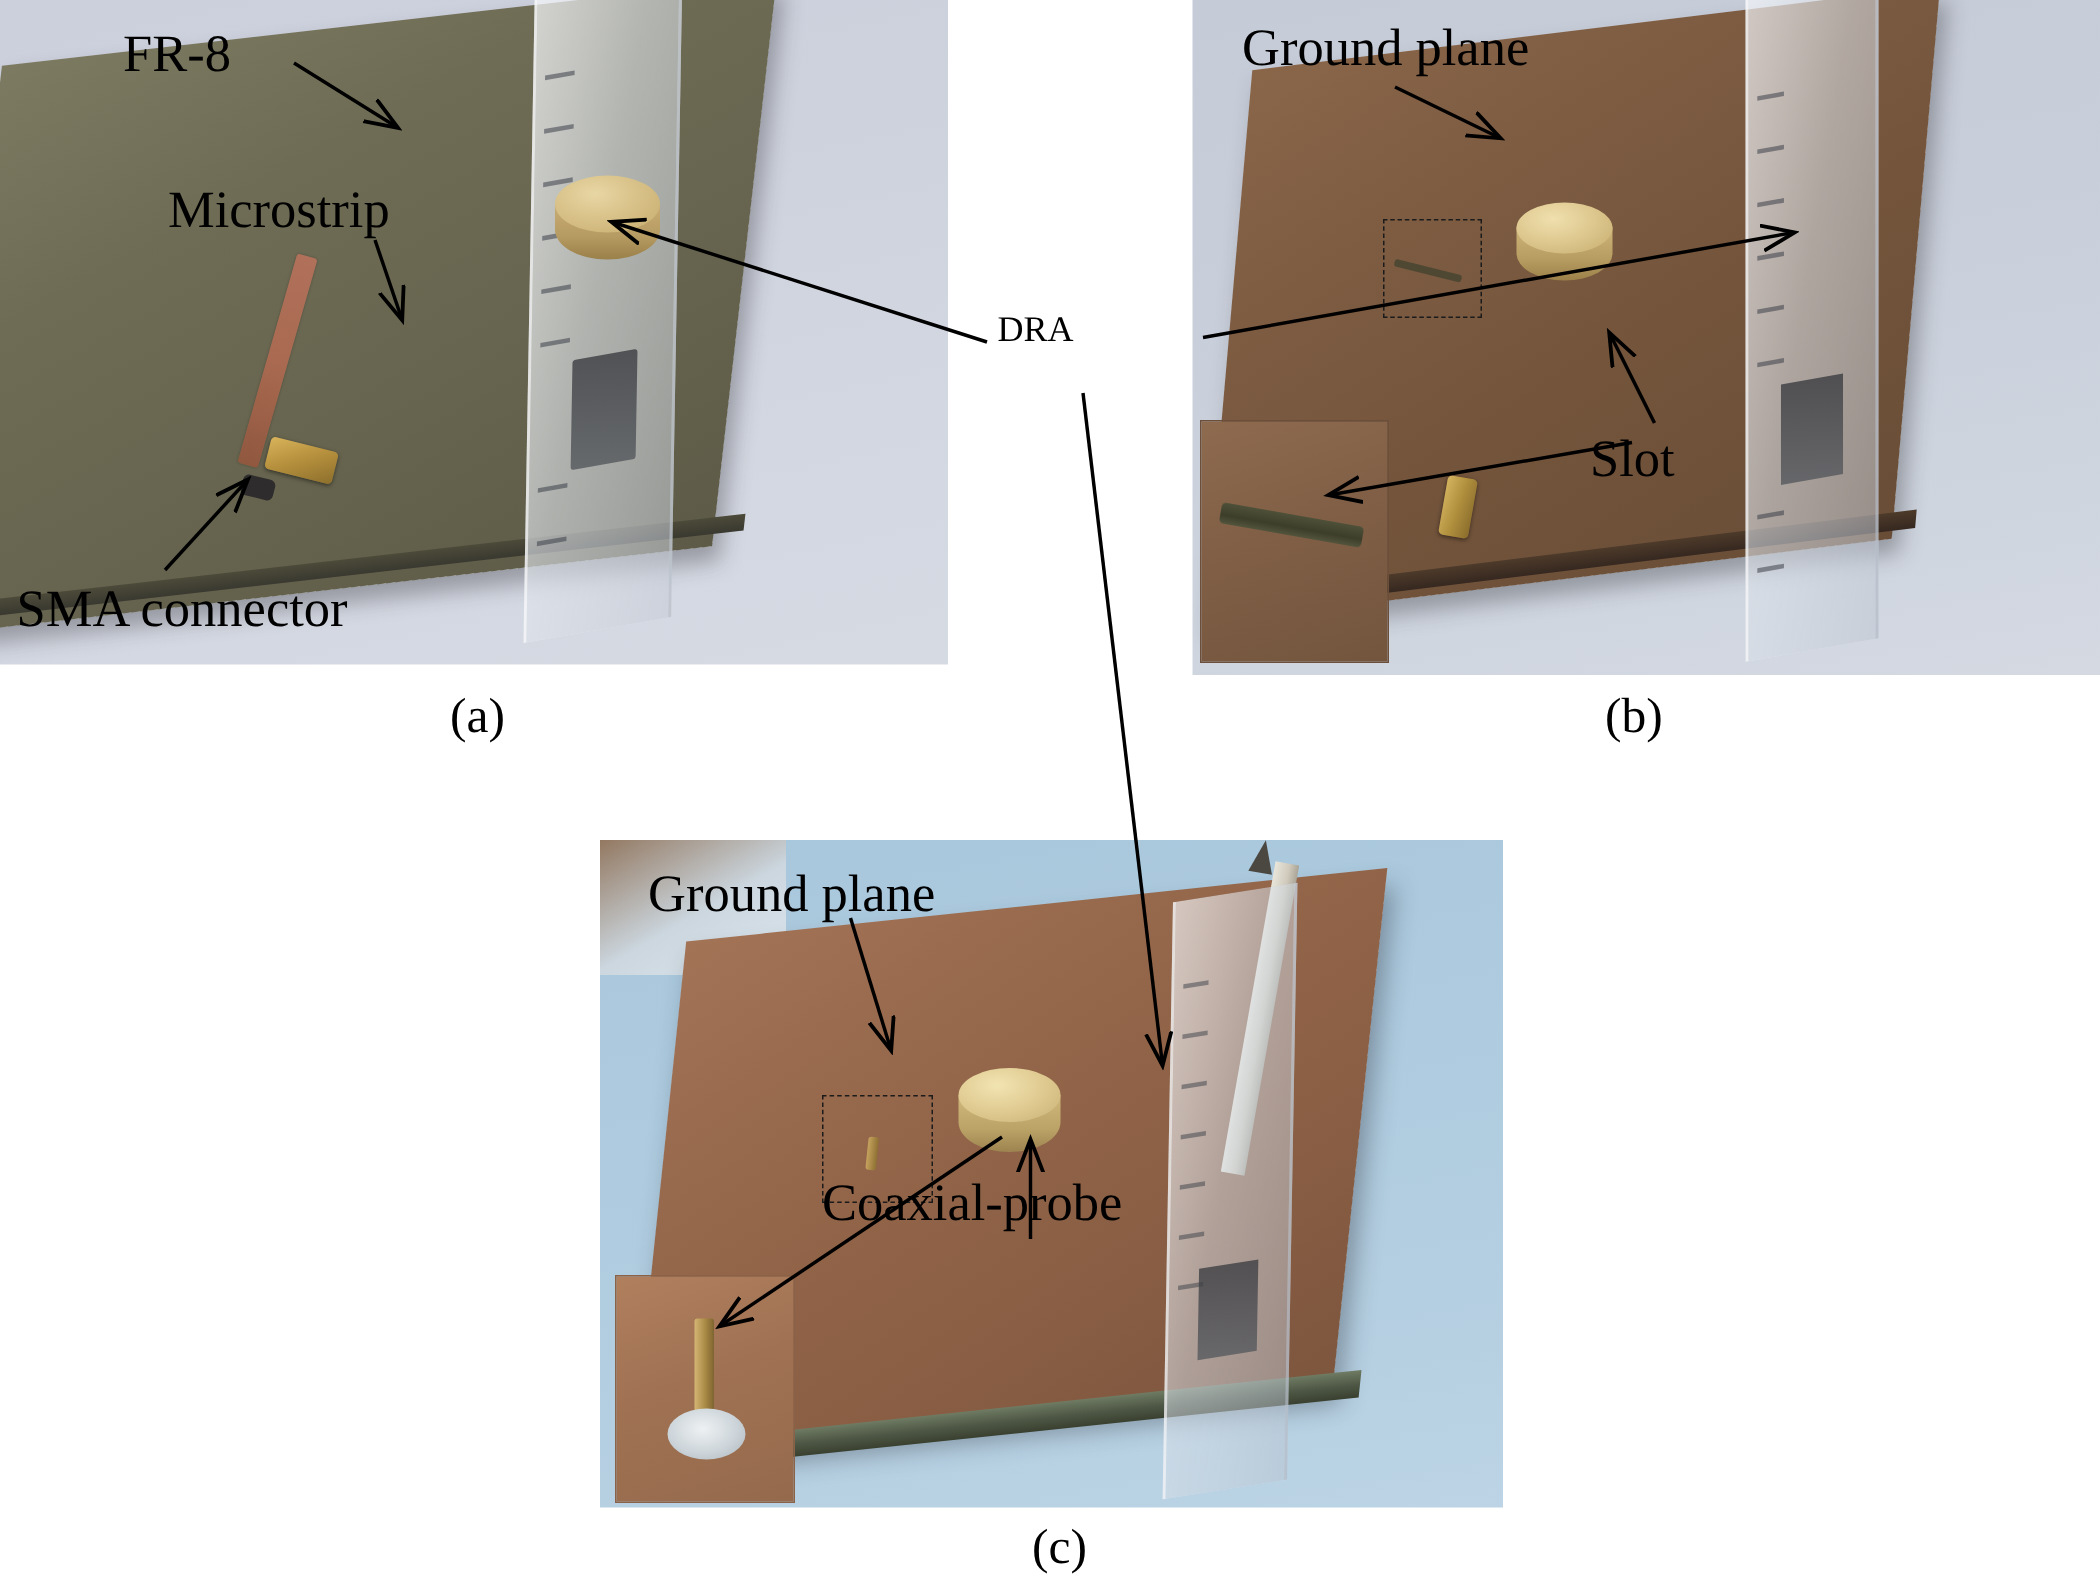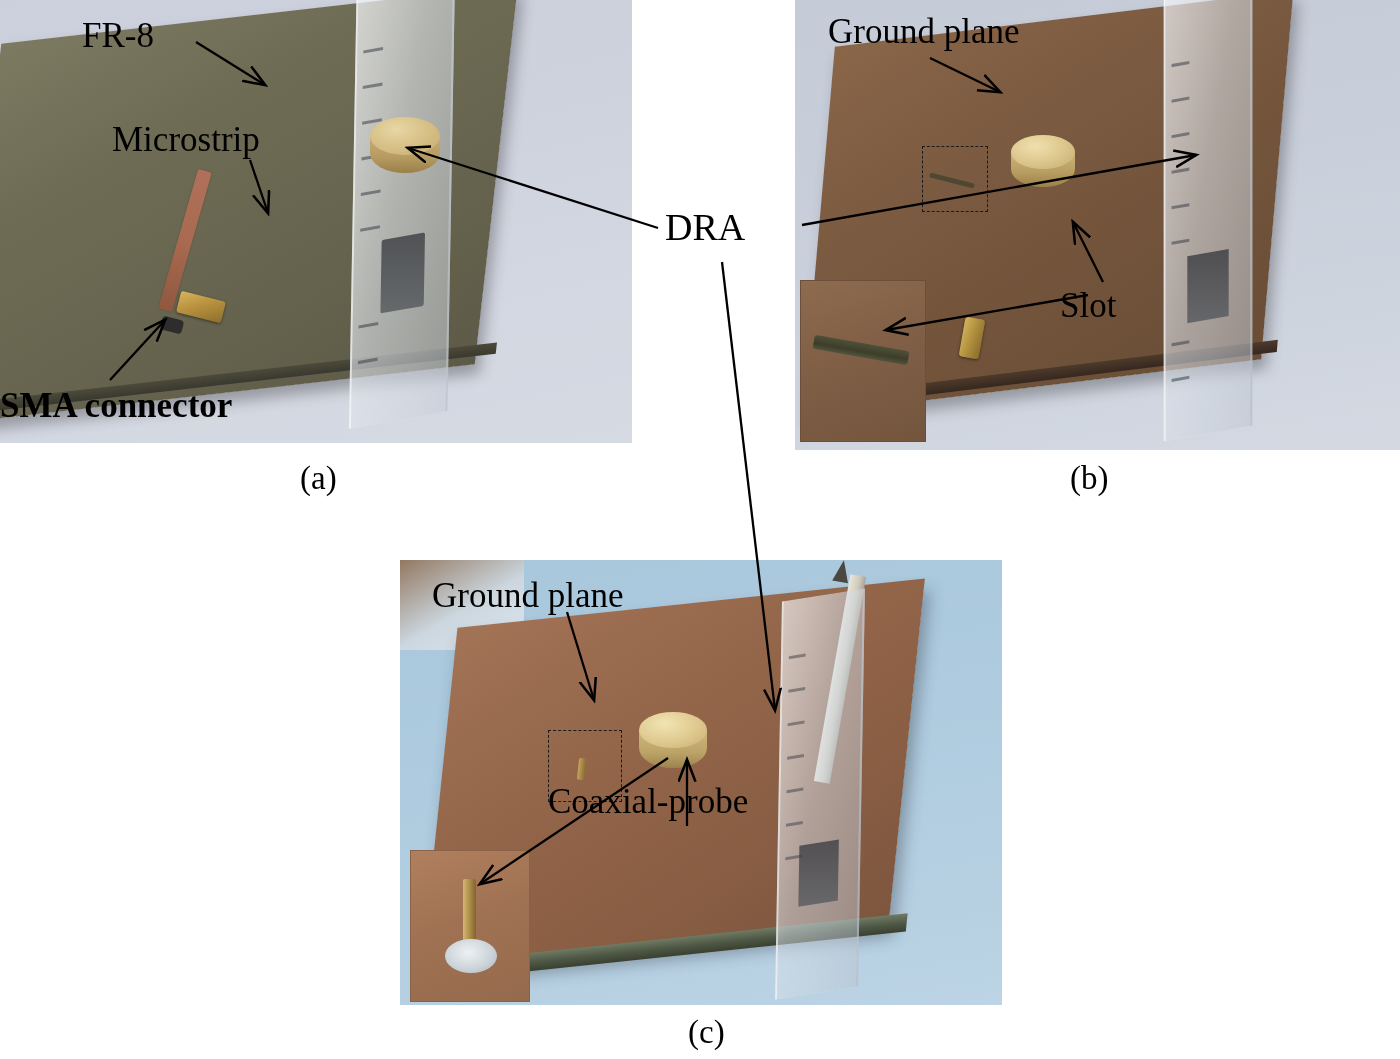--- a/index.html
+++ b/index.html
@@ -350,24 +350,24 @@
     position: absolute;
     color: #000000;
     font-family: "Liberation Serif", "DejaVu Serif", serif;
     font-size: 33px;
     line-height: 1;
     white-space: nowrap;
   }
 
   #label-fr4        { left: 82px;  top: 18px; }
   #label-microstrip { left: 72px;  top: 122px; margin-left: 40px; }
-  #label-sma        { left: 0;   top: 388px; font-weight: bold; }
+  #label-sma        { left: 11px;   top: 388px; }
   #label-gp-b       { left: 828px; top: 14px; }
   #label-slot       { left: 1060px;top: 288px; }
-  #label-dra        { left: 665px; top: 208px; font-size: 38px; }
+  #label-dra        { left: 665px; top: 208px; font-size: 24px; }
   #label-gp-c       { left: 432px; top: 578px; }
   #label-coax       { left: 548px; top: 784px; }
 
   #cap-a { left: 300px; top: 462px; }
   #cap-b { left: 1070px; top: 462px; }
   #cap-c { left: 688px; top: 1016px; }
 
   
   #arrows-svg {
     position: absolute;

